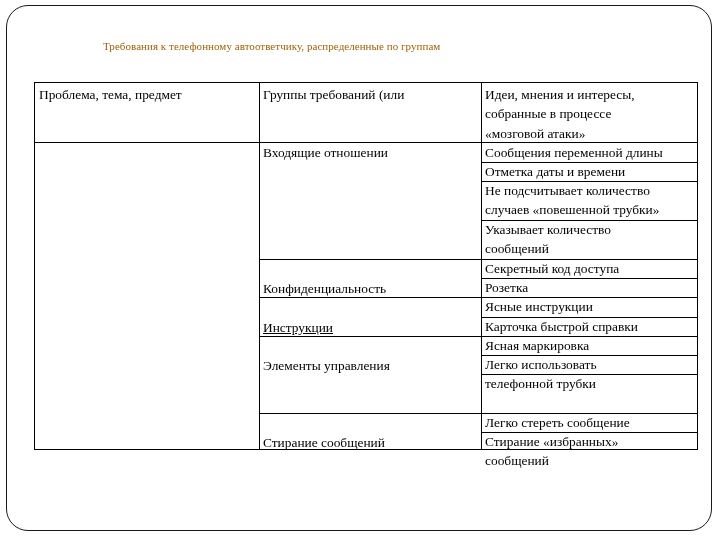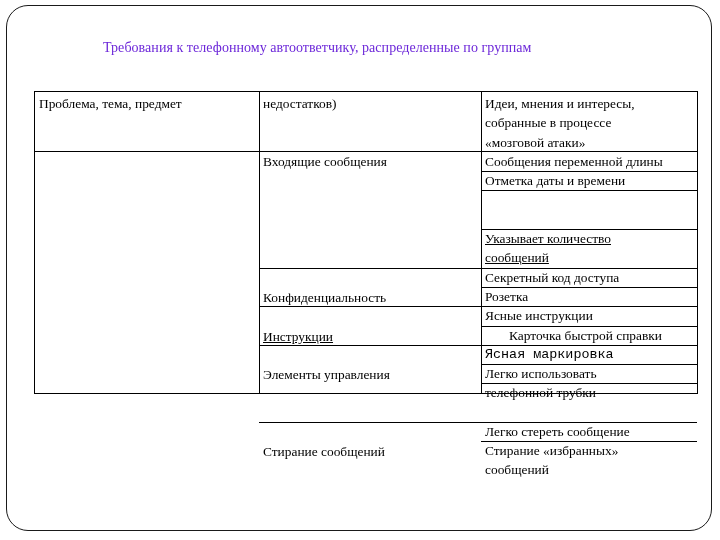--- a/index.html
+++ b/index.html
@@ -1,22 +1,22 @@
 <!DOCTYPE html>
 <html><head>
 <meta charset="utf-8">
 <style>
   html, body { margin:0; padding:0; background:#ffffff; }
   body { width:720px; height:540px; position:relative; overflow:hidden;
          font-family:"Liberation Serif", "DejaVu Serif", serif; color:#000; }
   .frame { position:absolute; left:6px; top:5px; width:706px; height:526px;
            border:1.5px solid #1a1a1a; border-radius:22px; box-sizing:border-box; }
   .title { position:absolute; left:103px; top:40px; width:600px;
-           font-size:14px; color:#6d28d9; white-space:nowrap; letter-spacing:0.05px; }
-  .table { position:absolute; left:34px; top:91px; width:664px; height:303px;
+           font-size:11px; color:#a16207; white-space:nowrap; letter-spacing:0.05px; }
+  .table { position:absolute; left:34px; top:82px; width:664px; height:368px;
            border:1.5px solid #000; box-sizing:border-box; }
   .vline { position:absolute; top:0; bottom:0; width:1px; background:#000; }
   .hline { position:absolute; height:1px; background:#000; }
   .cell { position:absolute; font-size:13.4px; line-height:19.4px; white-space:nowrap; }
 </style>
 </head>
 <body>
 
 <div class="frame"></div>
 
@@ -40,58 +40,62 @@
   <div class="hline" style="left:446px; right:0; top:195px;"></div>
   <div class="hline" style="left:446px; right:0; top:234px;"></div>
   <div class="hline" style="left:446px; right:0; top:272px;"></div>
   <div class="hline" style="left:446px; right:0; top:291px;"></div>
   <div class="hline" style="left:446px; right:0; top:349px;"></div>
 
   <div class="cell" style="left:4px; top:2px;">
     <div>Проблема, тема, предмет</div>
   </div>
   <div class="cell" style="left:228px; top:2px;">
-    <div>недостатков)</div>
+    <div>Группы требований (или</div>
   </div>
   <div class="cell" style="left:450px; top:2px;">
     <div>Идеи, мнения и интересы,</div>
     <div>собранные в процессе</div>
     <div>«мозговой атаки»</div>
   </div>
 
 
-  <div class="cell" style="left:228px; top:60px;">Входящие сообщения</div>
+  <div class="cell" style="left:228px; top:60px;">Входящие отношении</div>
   <div class="cell" style="left:228px; top:196px;">Конфиденциальность</div>
   <div class="cell" style="left:228px; top:235px;text-decoration:underline;">Инструкции</div>
   <div class="cell" style="left:228px; top:273px;">Элементы управления</div>
   <div class="cell" style="left:228px; top:350px;">Стирание сообщений</div>
 
   <div class="cell" style="left:450px; top:60px;">
     <div>Сообщения переменной длины</div>
   </div>
   <div class="cell" style="left:450px; top:79px;">
     <div>Отметка даты и времени</div>
   </div>
-  <div class="cell" style="left:450px; top:137px;text-decoration:underline;">
+  <div class="cell" style="left:450px; top:98px;">
+    <div>Не подсчитывает количество</div>
+    <div>случаев «повешенной трубки»</div>
+  </div>
+  <div class="cell" style="left:450px; top:137px;">
     <div>Указывает количество</div>
     <div>сообщений</div>
   </div>
   <div class="cell" style="left:450px; top:176px;">
     <div>Секретный код доступа</div>
   </div>
   <div class="cell" style="left:450px; top:195px;">
     <div>Розетка</div>
   </div>
   <div class="cell" style="left:450px; top:214px;">
     <div>Ясные инструкции</div>
   </div>
-  <div class="cell" style="left:450px; top:234px;margin-left:24px;">
+  <div class="cell" style="left:450px; top:234px;">
     <div>Карточка быстрой справки</div>
   </div>
-  <div class="cell" style="left:450px; top:253px;font-family:Liberation Mono, monospace;">
+  <div class="cell" style="left:450px; top:253px;">
     <div>Ясная маркировка</div>
   </div>
   <div class="cell" style="left:450px; top:272px;">
     <div>Легко использовать</div>
   </div>
   <div class="cell" style="left:450px; top:291px;">
     <div>телефонной трубки</div>
   </div>
   <div class="cell" style="left:450px; top:330px;">
     <div>Легко стереть сообщение</div>

